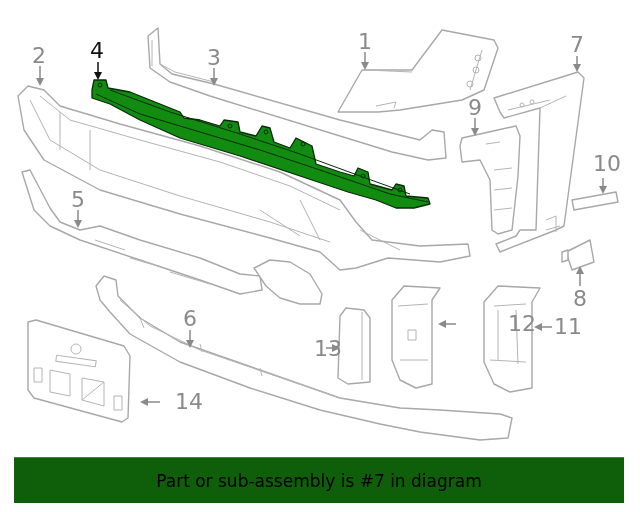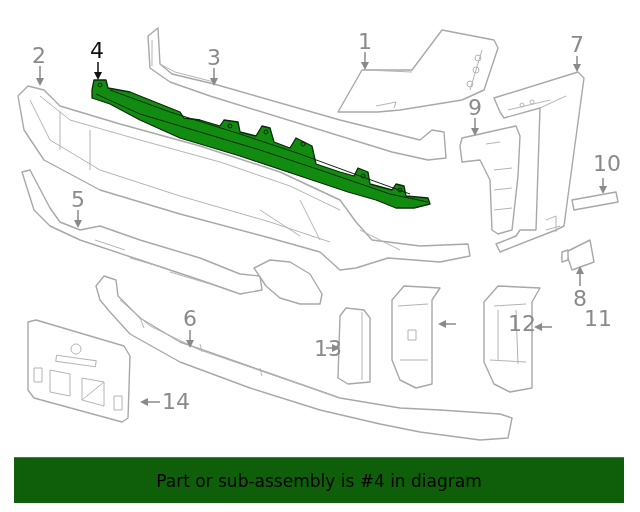--- a/index.html
+++ b/index.html
@@ -148,20 +148,20 @@
 <div class="callout" style="left:358px;top:31px;">1</div>
 <div class="callout" style="left:32px;top:45px;">2</div>
 <div class="callout" style="left:207px;top:47px;">3</div>
 <div class="callout active" style="left:90px;top:40px;">4</div>
 <div class="callout" style="left:71px;top:189px;">5</div>
 <div class="callout" style="left:183px;top:308px;">6</div>
 <div class="callout" style="left:570px;top:34px;">7</div>
 <div class="callout" style="left:573px;top:288px;">8</div>
 <div class="callout" style="left:468px;top:97px;">9</div>
 <div class="callout" style="left:593px;top:153px;text-align:center;">10</div>
-<div class="callout" style="left:554px;top:308px;margin-left:30px;">11</div>
+<div class="callout" style="left:554px;top:316px;">11</div>
 <div class="callout" style="left:468px;top:313px;margin-left:40px;">12</div>
 <div class="callout" style="left:314px;top:338px;">13</div>
-<div class="callout" style="left:162px;top:391px;text-align:right;">14</div>
+<div class="callout" style="left:175px;top:391px;text-align:right;">14</div>
 
 <div id="banner">
-  <div>Part or sub-assembly is #4 in diagram</div>
+  <div>Part or sub-assembly is #7 in diagram</div>
 </div>
 
 </body></html>

